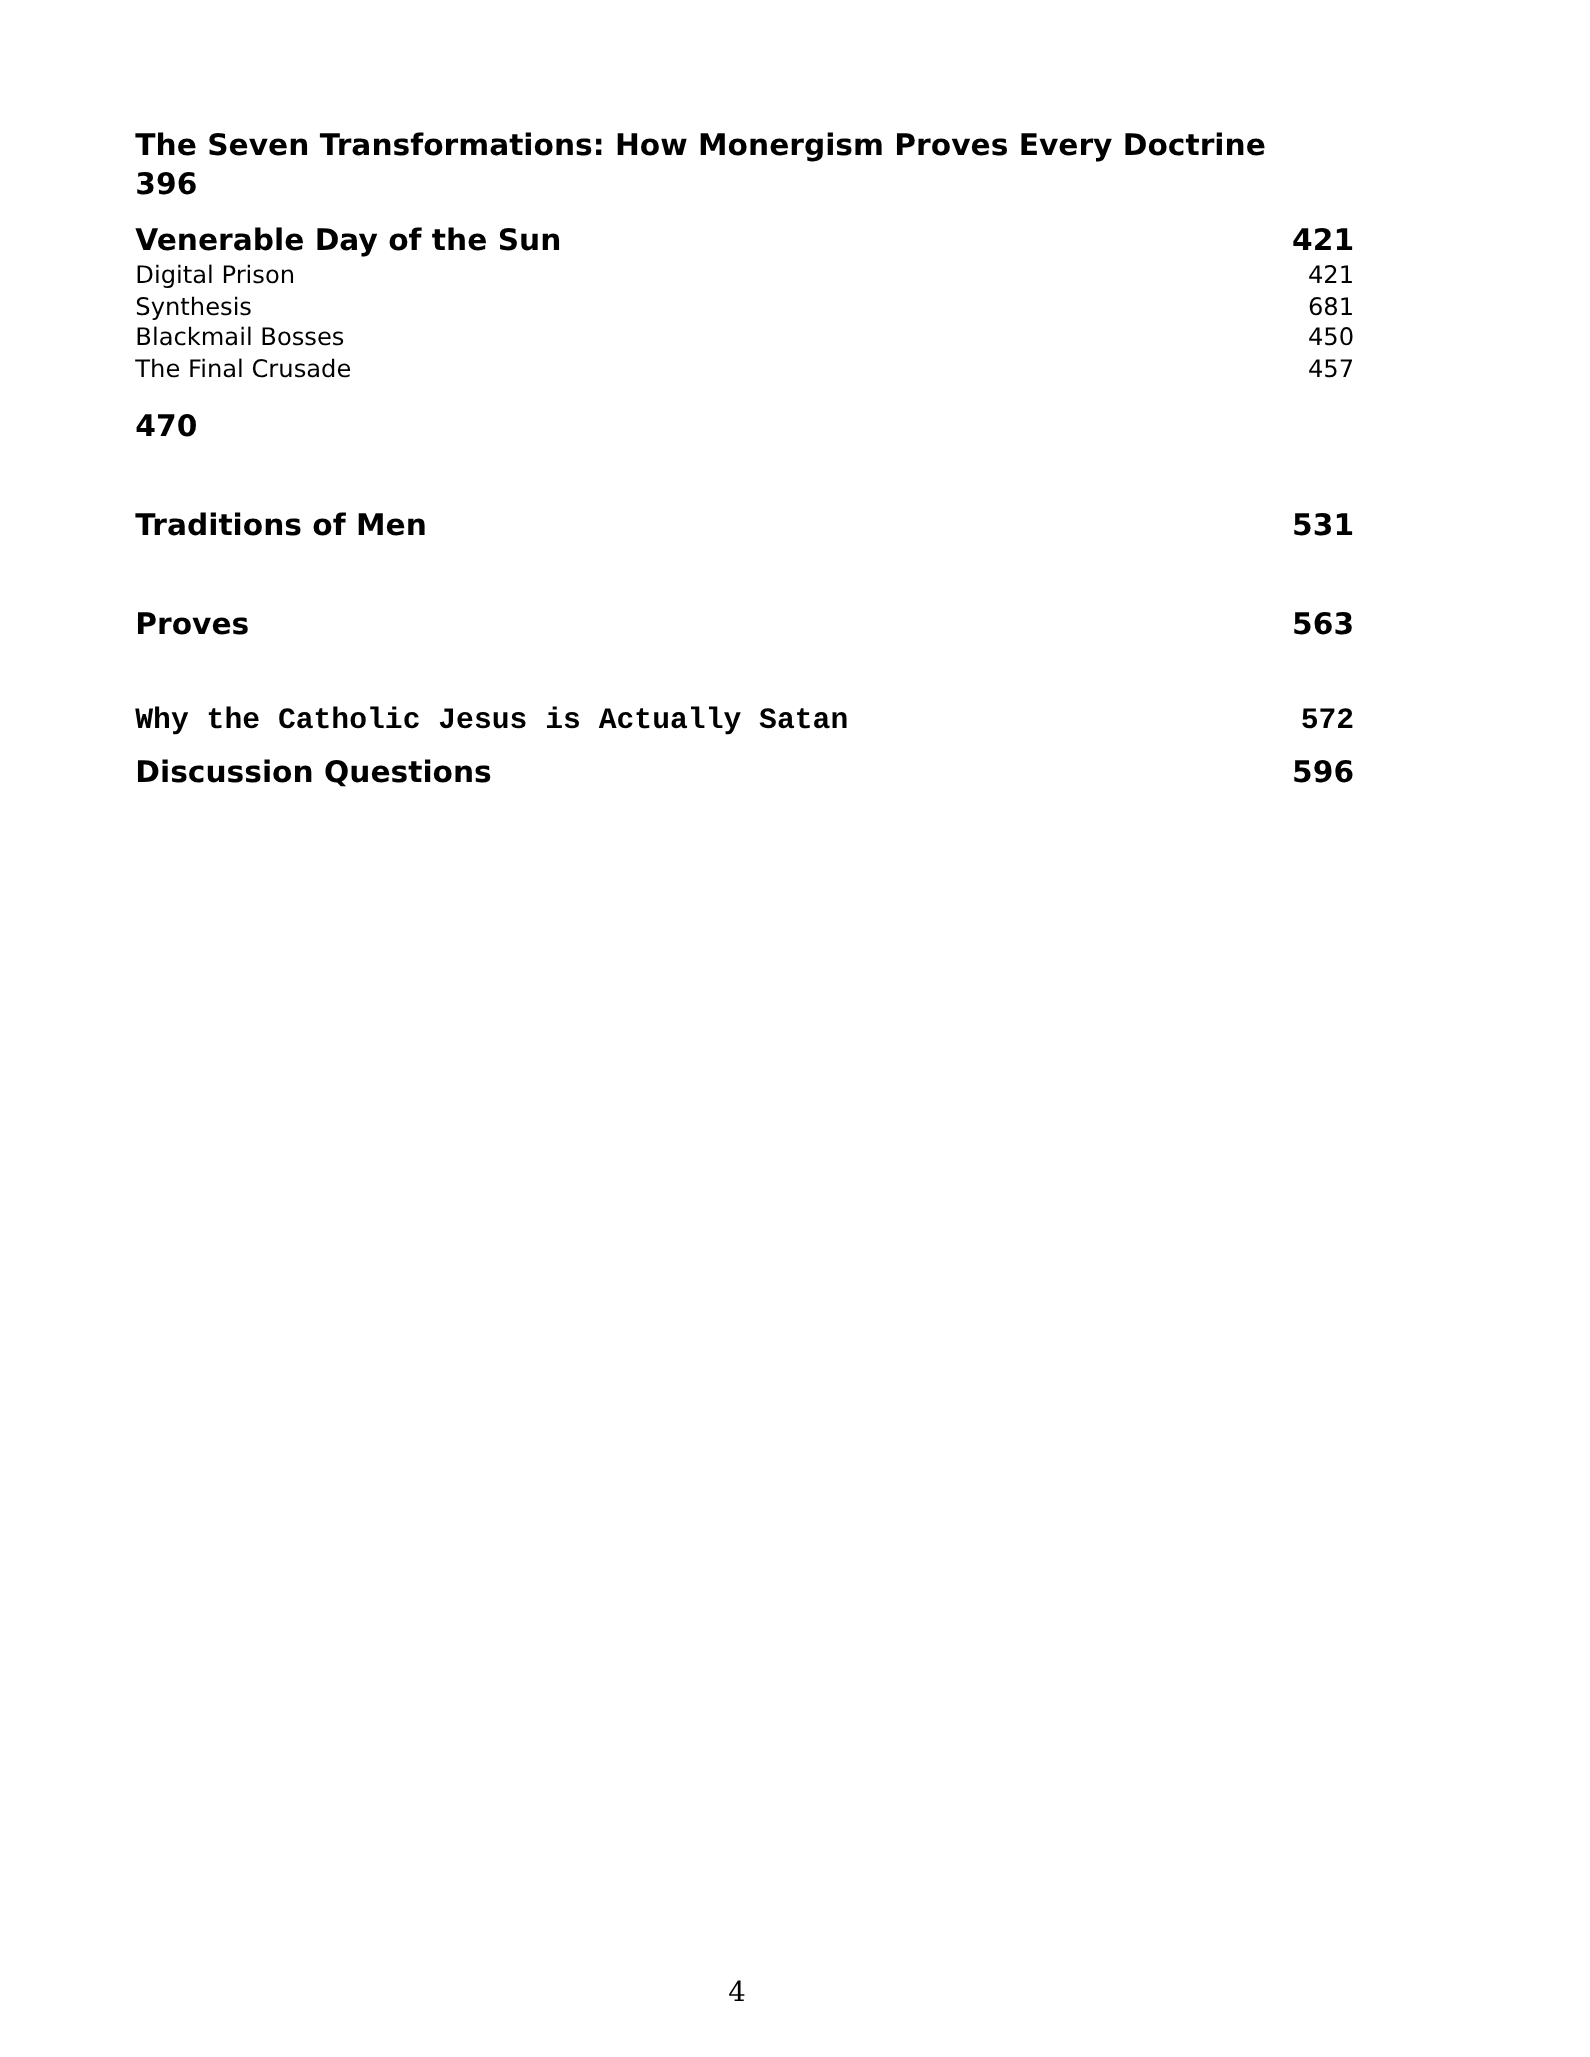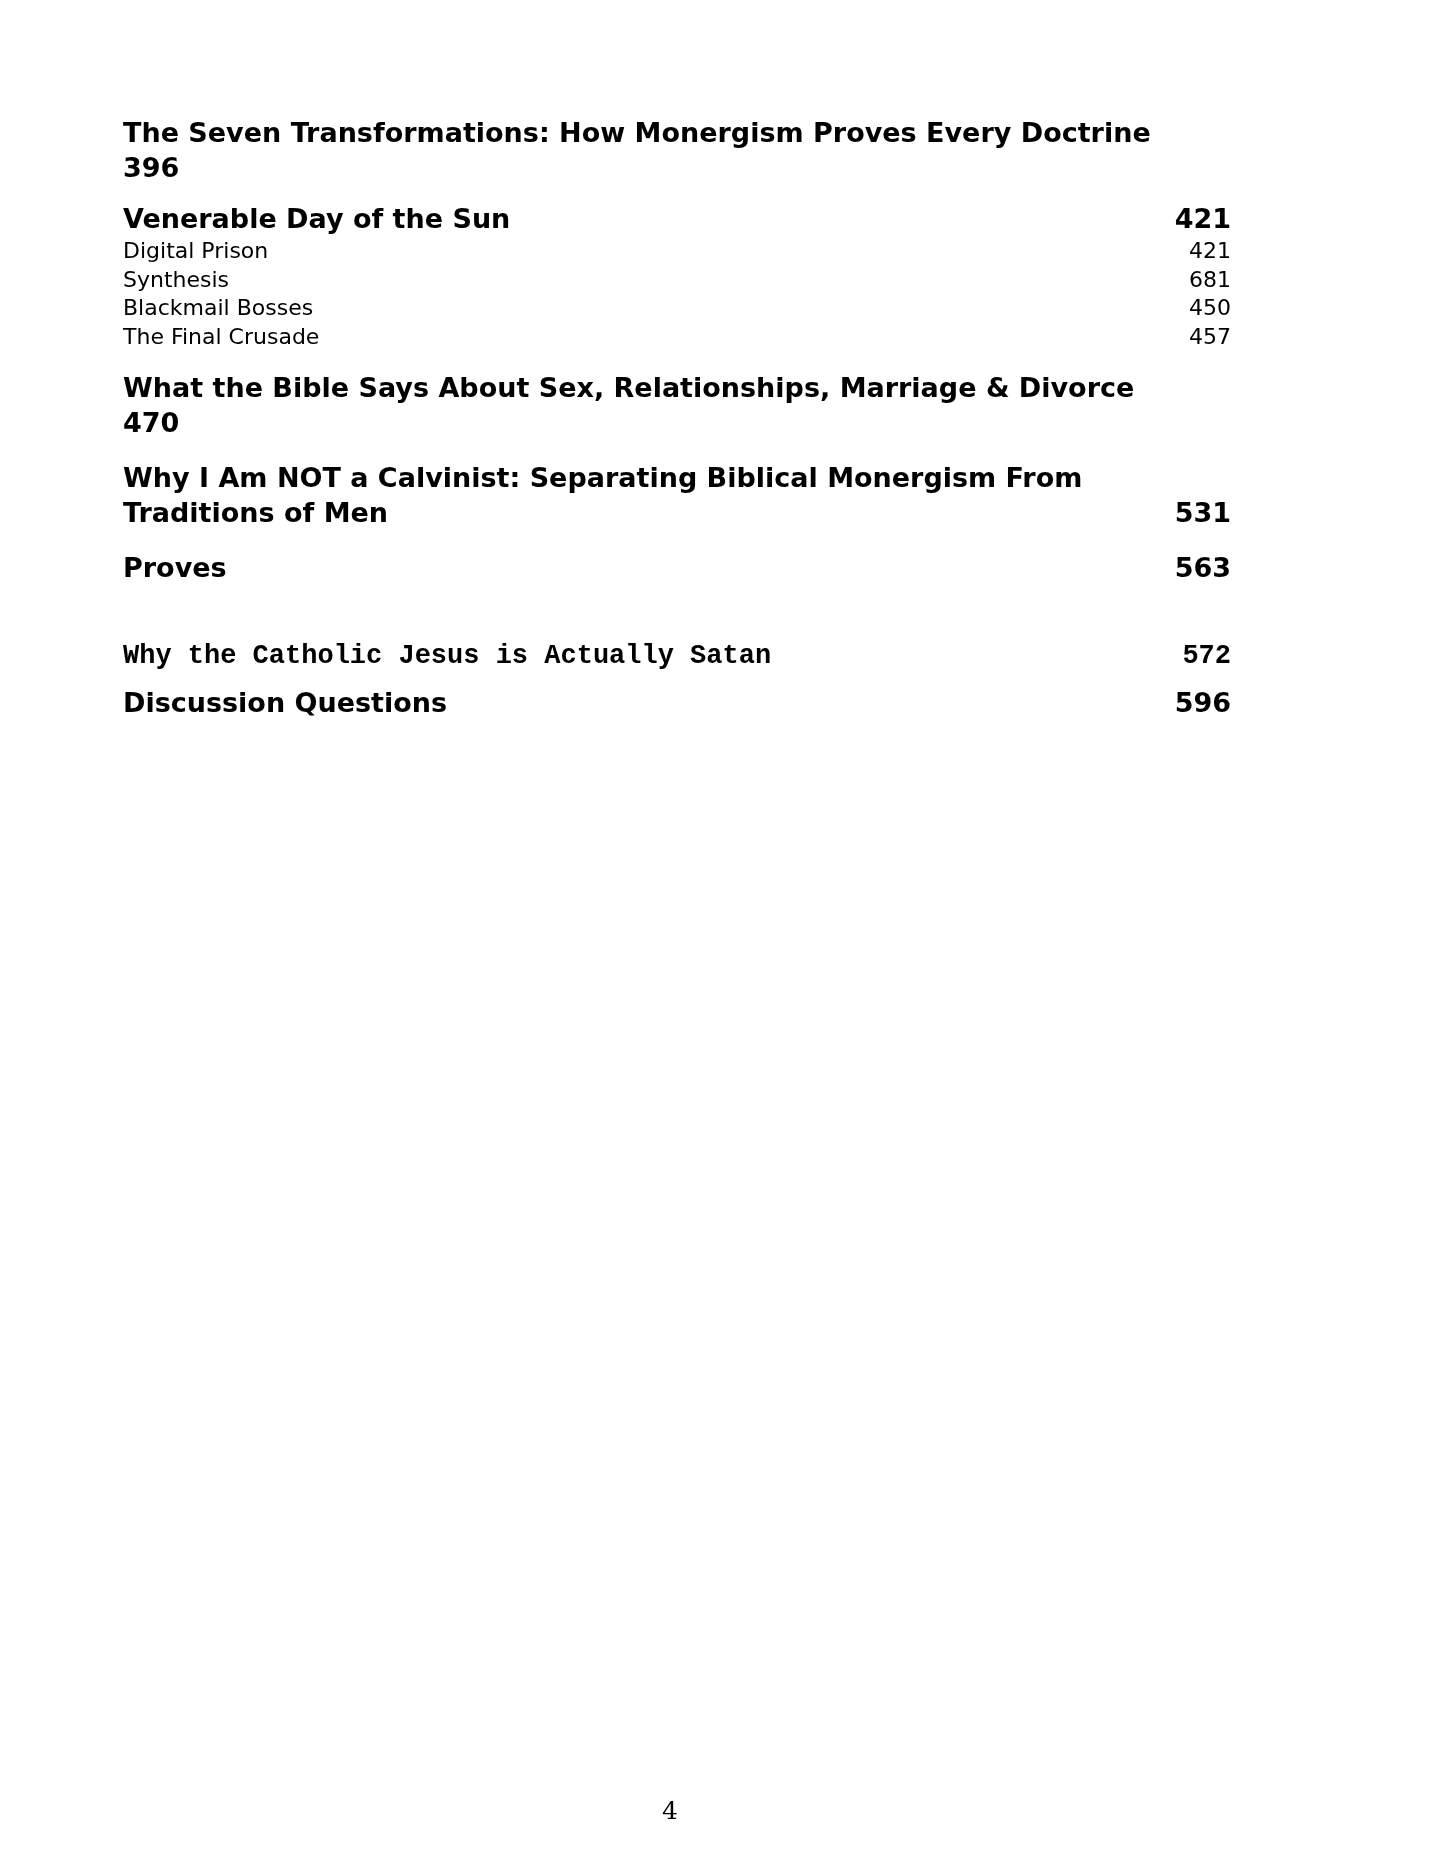--- a/index.html
+++ b/index.html
@@ -39,26 +39,24 @@
     <span>Blackmail Bosses</span>
     <span>450</span>
   </div>
   <div class="sub">
     <span>The Final Crusade</span>
     <span>457</span>
   </div>
 </div>
 
 <div class="entry" style="top:370px;">
-  <div class="line">What the Bible Says About Sex, Relationships, Marriage &amp; Divorce</div>
   <div class="line">470</div>
 </div>
 
 <div class="entry" style="top:460px;">
-  <div class="line">Why I Am NOT a Calvinist: Separating Biblical Monergism From</div>
   <div class="line">
     <span>Traditions of Men</span>
     <span class="num">531</span>
   </div>
 </div>
 
 <div class="entry" style="top:550px;">
   <div class="line">
     <span>Proves</span>
     <span class="num">563</span>

